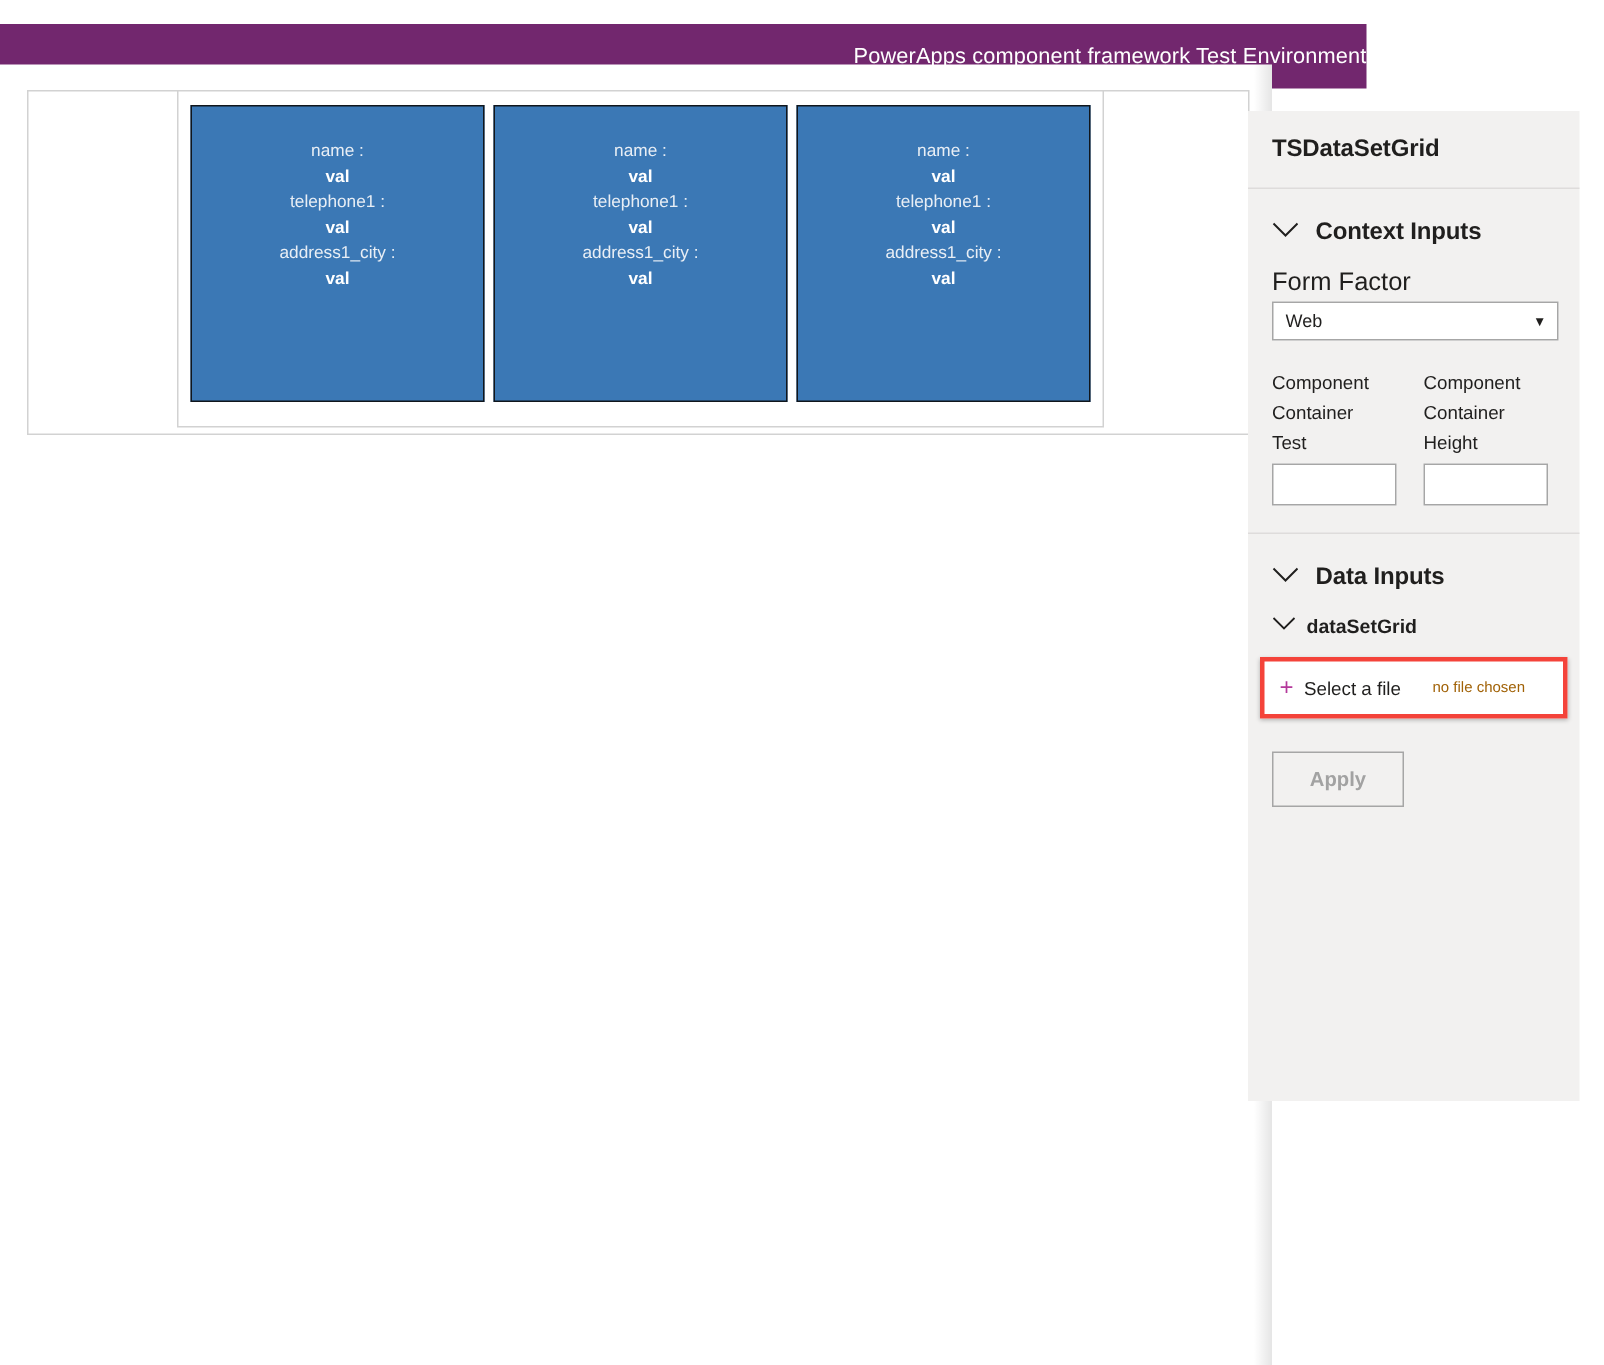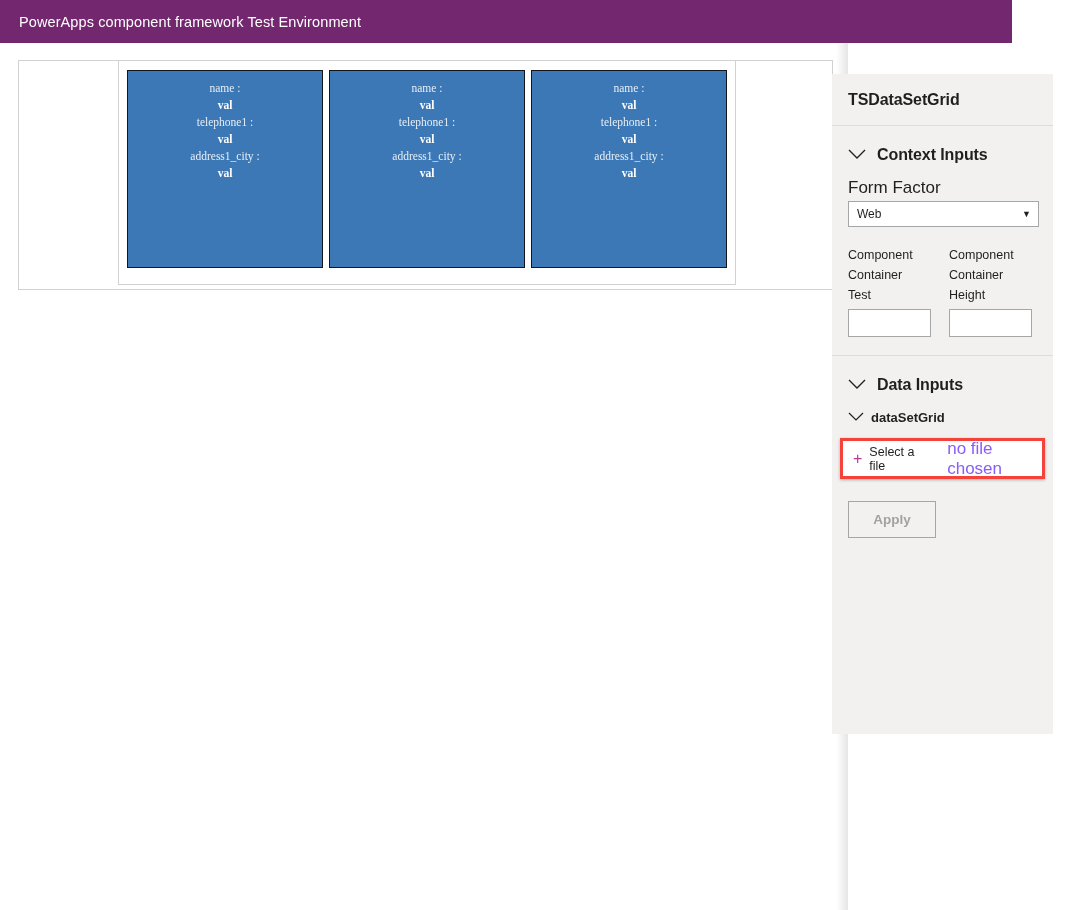--- a/index.html
+++ b/index.html
@@ -11,26 +11,27 @@
     height: 910px;
     overflow: hidden;
     background: #ffffff;
     font-family: "Liberation Sans", sans-serif;
     -webkit-font-smoothing: antialiased;
   }
 
   
   .app-header {
     position: absolute;
-    left: 0; top: 0;
-    width: 1012px;
+    left: 0; top: 16px;
+    width: 911px;
     height: 43px;
     background: #72276e;
     display: flex;
     align-items: center;
+    justify-content: flex-end;
   }
   .app-header-title {
     color: #ffffff;
     font-size: 14.5px;
     font-weight: 400;
     letter-spacing: 0.1px;
     padding-left: 19px;
     white-space: nowrap;
   }
 
@@ -73,22 +74,21 @@
   }
 
   .data-card {
     width: 196px;
     height: 198px;
     background: #3b78b5;
     border: 1.5px solid #10161c;
     display: flex;
     flex-direction: column;
     align-items: center;
-    padding-top: 9px;
-    font-family: Liberation Serif, serif;
+    padding-top: 22px;
   }
 
   .card-field-label {
     color: #e8eef5;
     font-size: 11.5px;
     font-weight: 400;
     line-height: 17px;
     text-align: center;
     white-space: nowrap;
   }
@@ -247,22 +247,22 @@
     color: #b4399b;
     font-size: 16px;
     line-height: 16px;
     font-weight: 400;
   }
   .file-pick-label {
     font-size: 12.5px;
     color: #201f1e;
   }
   .file-status {
-    font-size: 17px;
-    color: #8b5cf6;
+    font-size: 10px;
+    color: #a16207;
     margin-left: 21px;
   }
 
   .apply-btn {
     margin-top: 22px;
     width: 88px;
     height: 37px;
     background: #f2f1f0;
     border: 1px solid #a6a6a6;
     font-family: "Liberation Sans", sans-serif;

